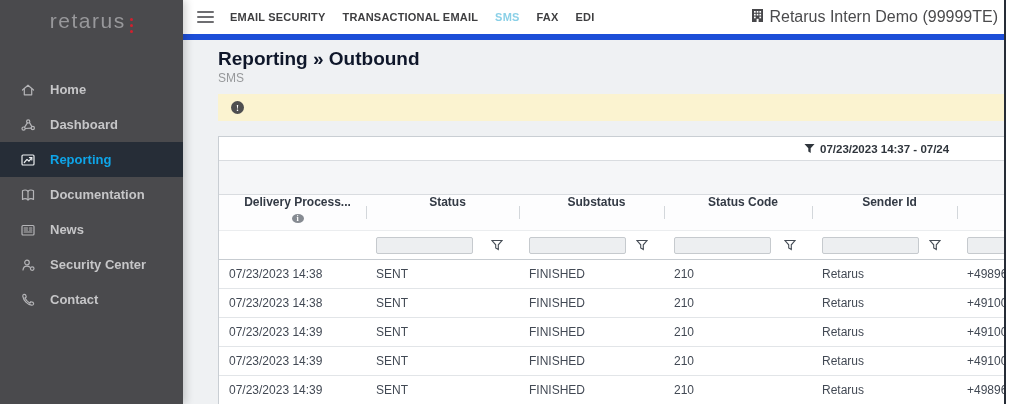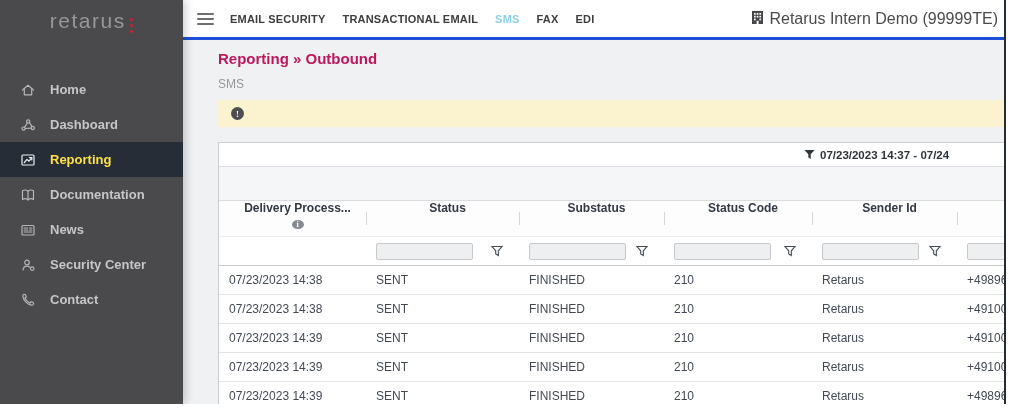--- a/index.html
+++ b/index.html
@@ -12,38 +12,38 @@
              background:#4a4a4d; box-shadow:3px 0 8px rgba(0,0,0,.18); z-index:3; }
   .logo { height:42px; display:flex; align-items:center; justify-content:center; }
   .logo-text { color:#98989b; font-size:21px; letter-spacing:1.5px; font-weight:400; }
   .logo-dots { display:flex; flex-direction:column; gap:2.5px; margin-left:4px; margin-top:9px; }
   .logo-dots i { width:3.5px; height:3.5px; border-radius:50%; background:#d2202e; }
   .side-nav { margin-top:30px; }
   .side-item { display:flex; align-items:center; height:35px; padding-left:20px; gap:13px;
                color:#c6c6c8; font-size:13px; font-weight:600; cursor:pointer; }
   .side-item .sicon { width:17px; height:17px; display:flex; align-items:center; }
   .side-item svg { stroke:#b5b5b8; fill:none; stroke-width:1.2; stroke-linecap:round; stroke-linejoin:round; }
-  .side-item.active { background:#262d37; color:#fde047; }
+  .side-item.active { background:#262d37; color:#0ea5e9; }
   .side-item.active svg { stroke:#eceff1; }
 
   
   .topbar { position:absolute; left:183px; top:0; width:823px; height:40px; background:#fff;
-            display:flex; align-items:center; border-bottom:3px solid #1d4ed8; z-index:2; }
+            display:flex; align-items:center; border-bottom:6px solid #1d4ed8; z-index:2; }
   .hamburger { width:17px; margin-left:14px; cursor:pointer; }
   .hamburger span { display:block; height:2px; background:#6e6e71; margin:3px 0; border-radius:1px; }
   .topnav { display:flex; gap:17px; margin-left:16px; }
   .topnav .tn { font-size:11px; font-weight:700; color:#3e3e40; letter-spacing:.2px; cursor:pointer; white-space:nowrap; }
   .topnav .tn.active { color:#8ad0e7; }
   .account { margin-left:auto; margin-right:8px; display:flex; align-items:center; gap:6px;
              font-size:16px; color:#4b4b4d; white-space:nowrap; }
 
   
   .content { position:absolute; left:183px; top:40px; width:823px; height:364px;
              background:#eff1f3; overflow:hidden; }
-  .page-title { margin:8px 0 8px 35px; font-size:15px; font-weight:700; color:#be185d; line-height:21px; }
+  .page-title { margin:8px 0 2px 35px; font-size:19px; font-weight:700; color:#0f172a; line-height:21px; }
   .page-subtitle { margin-left:35px; font-size:12px; color:#96989a; line-height:15px; }
   .notice { margin:8px 0 0 35px; width:900px; height:27px; background:#fbf3d0;
             display:flex; align-items:center; gap:8px; padding-left:13px;
             font-size:12px; color:#63635c; }
   .notice-icon { width:13px; height:13px; min-width:13px; border-radius:50%; background:#4e4e50;
                  color:#fff; font-size:9px; font-weight:700; display:flex; align-items:center;
                  justify-content:center; font-family:"Liberation Serif", serif; }
 
   .panel { margin:15px 0 0 35px; width:900px; background:#fff; border:1px solid #c9ced3; padding-bottom:12px; }
   .panel-toolbar { height:23px; position:relative; background:#fff; }

